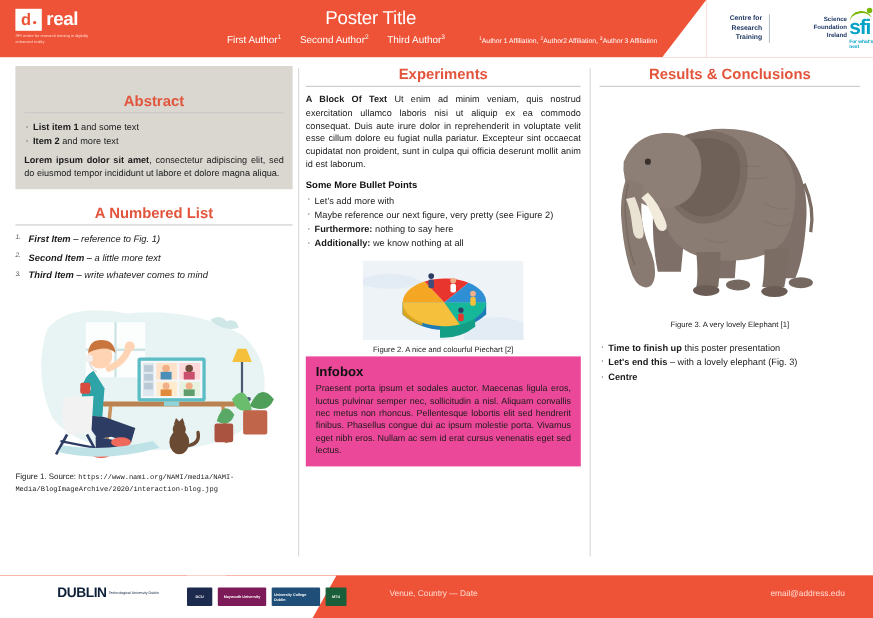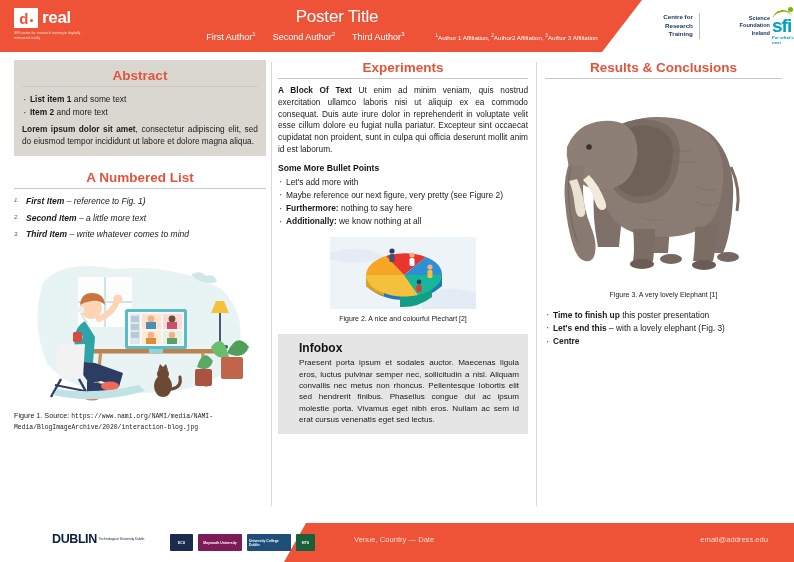--- a/index.html
+++ b/index.html
@@ -83,21 +83,21 @@
   }
   .div-1 { left:271px; }
   .div-2 { left:536px; }
 
   .sec-title {
     text-align:center; font-size:13.5px; color:#e2553c; font-weight:bold;
     padding-bottom:3px;
   }
   .sec-rule { height:1px; background:#c9c9c9; margin-bottom:6px; }
 
-  .gray-box { background:#d9d7d0; padding:6px 8px 8px 8px; }
+  .gray-box { background:#d9d7d0; padding:22px 8px 8px 8px; }
   .gray-box .sec-title { padding-top:2px; }
 
   p.body { font-size:8.3px; line-height:1.42; color:#1a1a1a; text-align:justify; }
   p.body.jl { text-align:justify; }
   .sub-head { font-size:8.6px; font-weight:bold; color:#111; margin:7px 0 3px 0; }
 
   ul.dash { list-style:none; }
   ul.dash li {
     font-size:8.4px; line-height:1.45; color:#1a1a1a; position:relative;
     padding-left:8px; margin-bottom:1px;
@@ -118,21 +118,21 @@
 
   .caption { font-size:7px; color:#1a1a1a; text-align:center; margin-top:5px; line-height:1.4; }
   .caption-left { font-size:7.2px; color:#1a1a1a; text-align:left; margin-top:6px; line-height:1.45; }
   .mono { font-family:"Liberation Mono", monospace; font-size:6.4px; }
 
   
   .fig1 { width:100%; height:148px; margin-top:8px; }
   .fig2 { width:146px; height:72px; margin:10px auto 0 auto; display:block; }
   .fig3 { width:100%; height:192px; margin-top:4px; }
 
-  .infobox { background:#e5e5e5; padding:7px 9px 9px 21px; margin-top:10px; }
+  .infobox { background:#ec4899; padding:7px 9px 9px 9px; }
   .infobox h3 { font-size:12px; font-weight:bold; color:#111; margin-bottom:2px; }
   .infobox p { font-size:8.1px; line-height:1.4; color:#1a1a1a; text-align:justify; }
 
   .refs { margin-top:7px; }
   .ref-item {
     font-size:4.6px; color:#222; line-height:1.75; display:flex; gap:3px;
   }
   .ref-num { width:9px; flex:none; }
 
   

